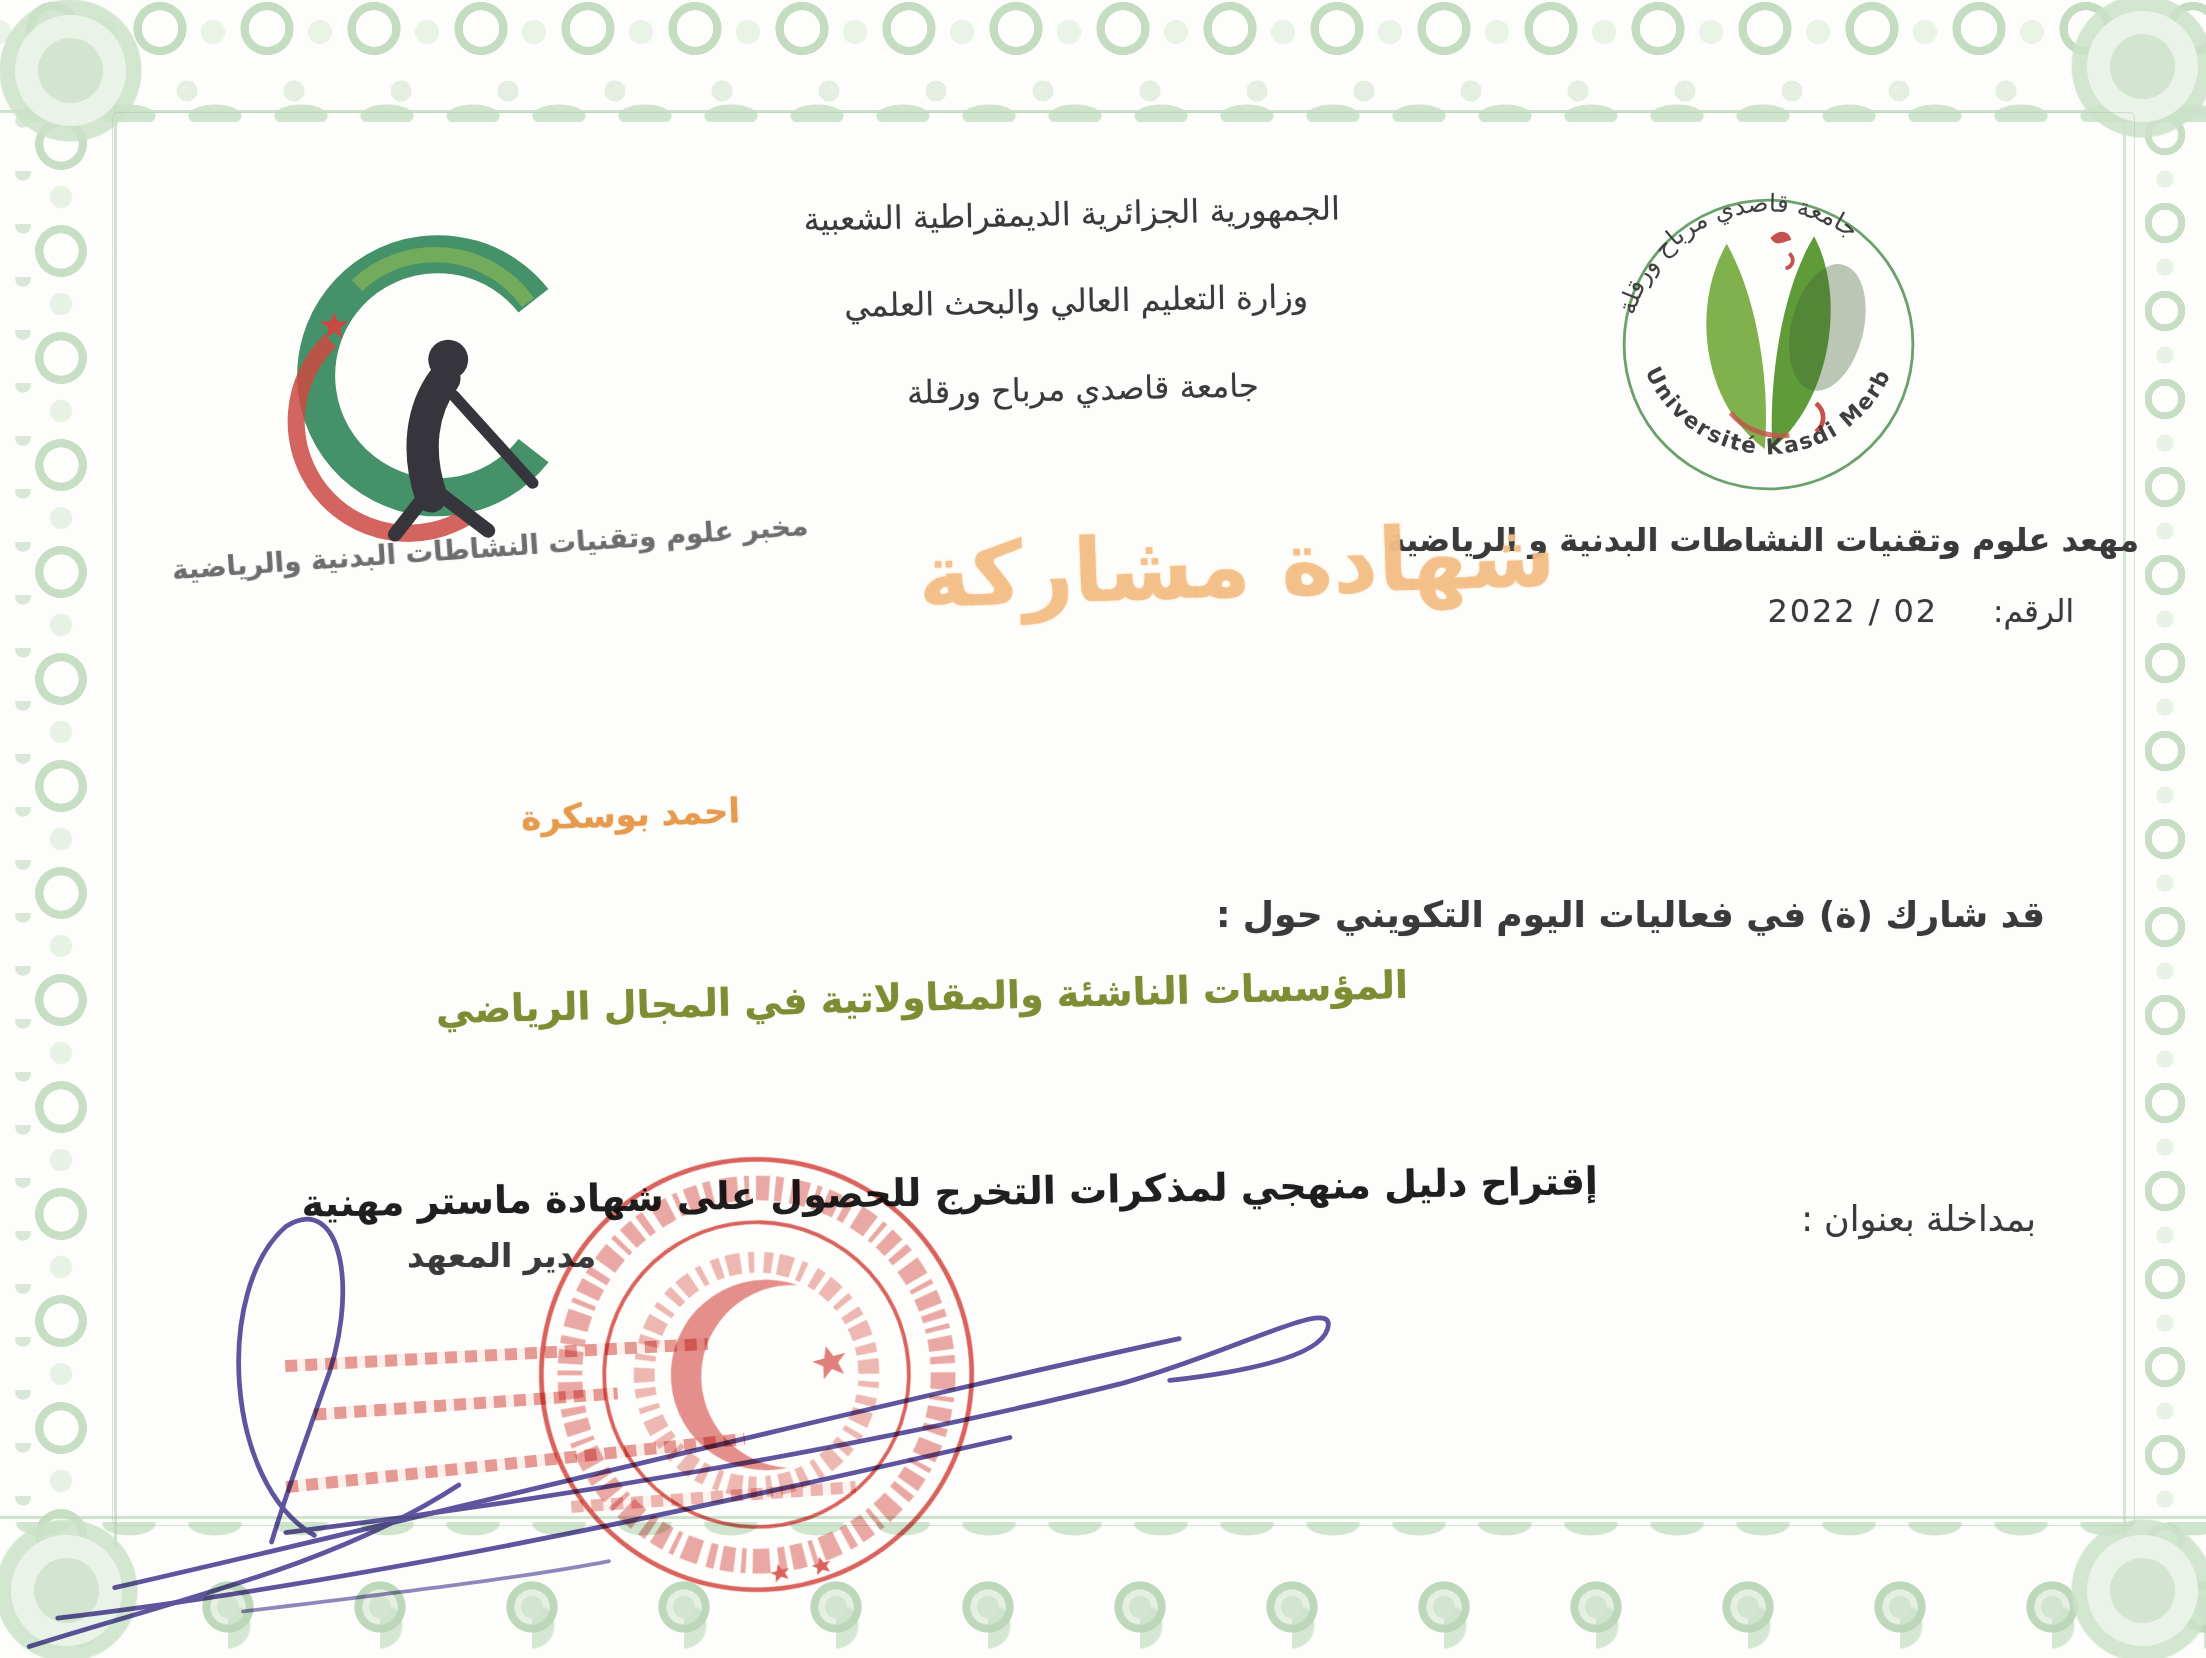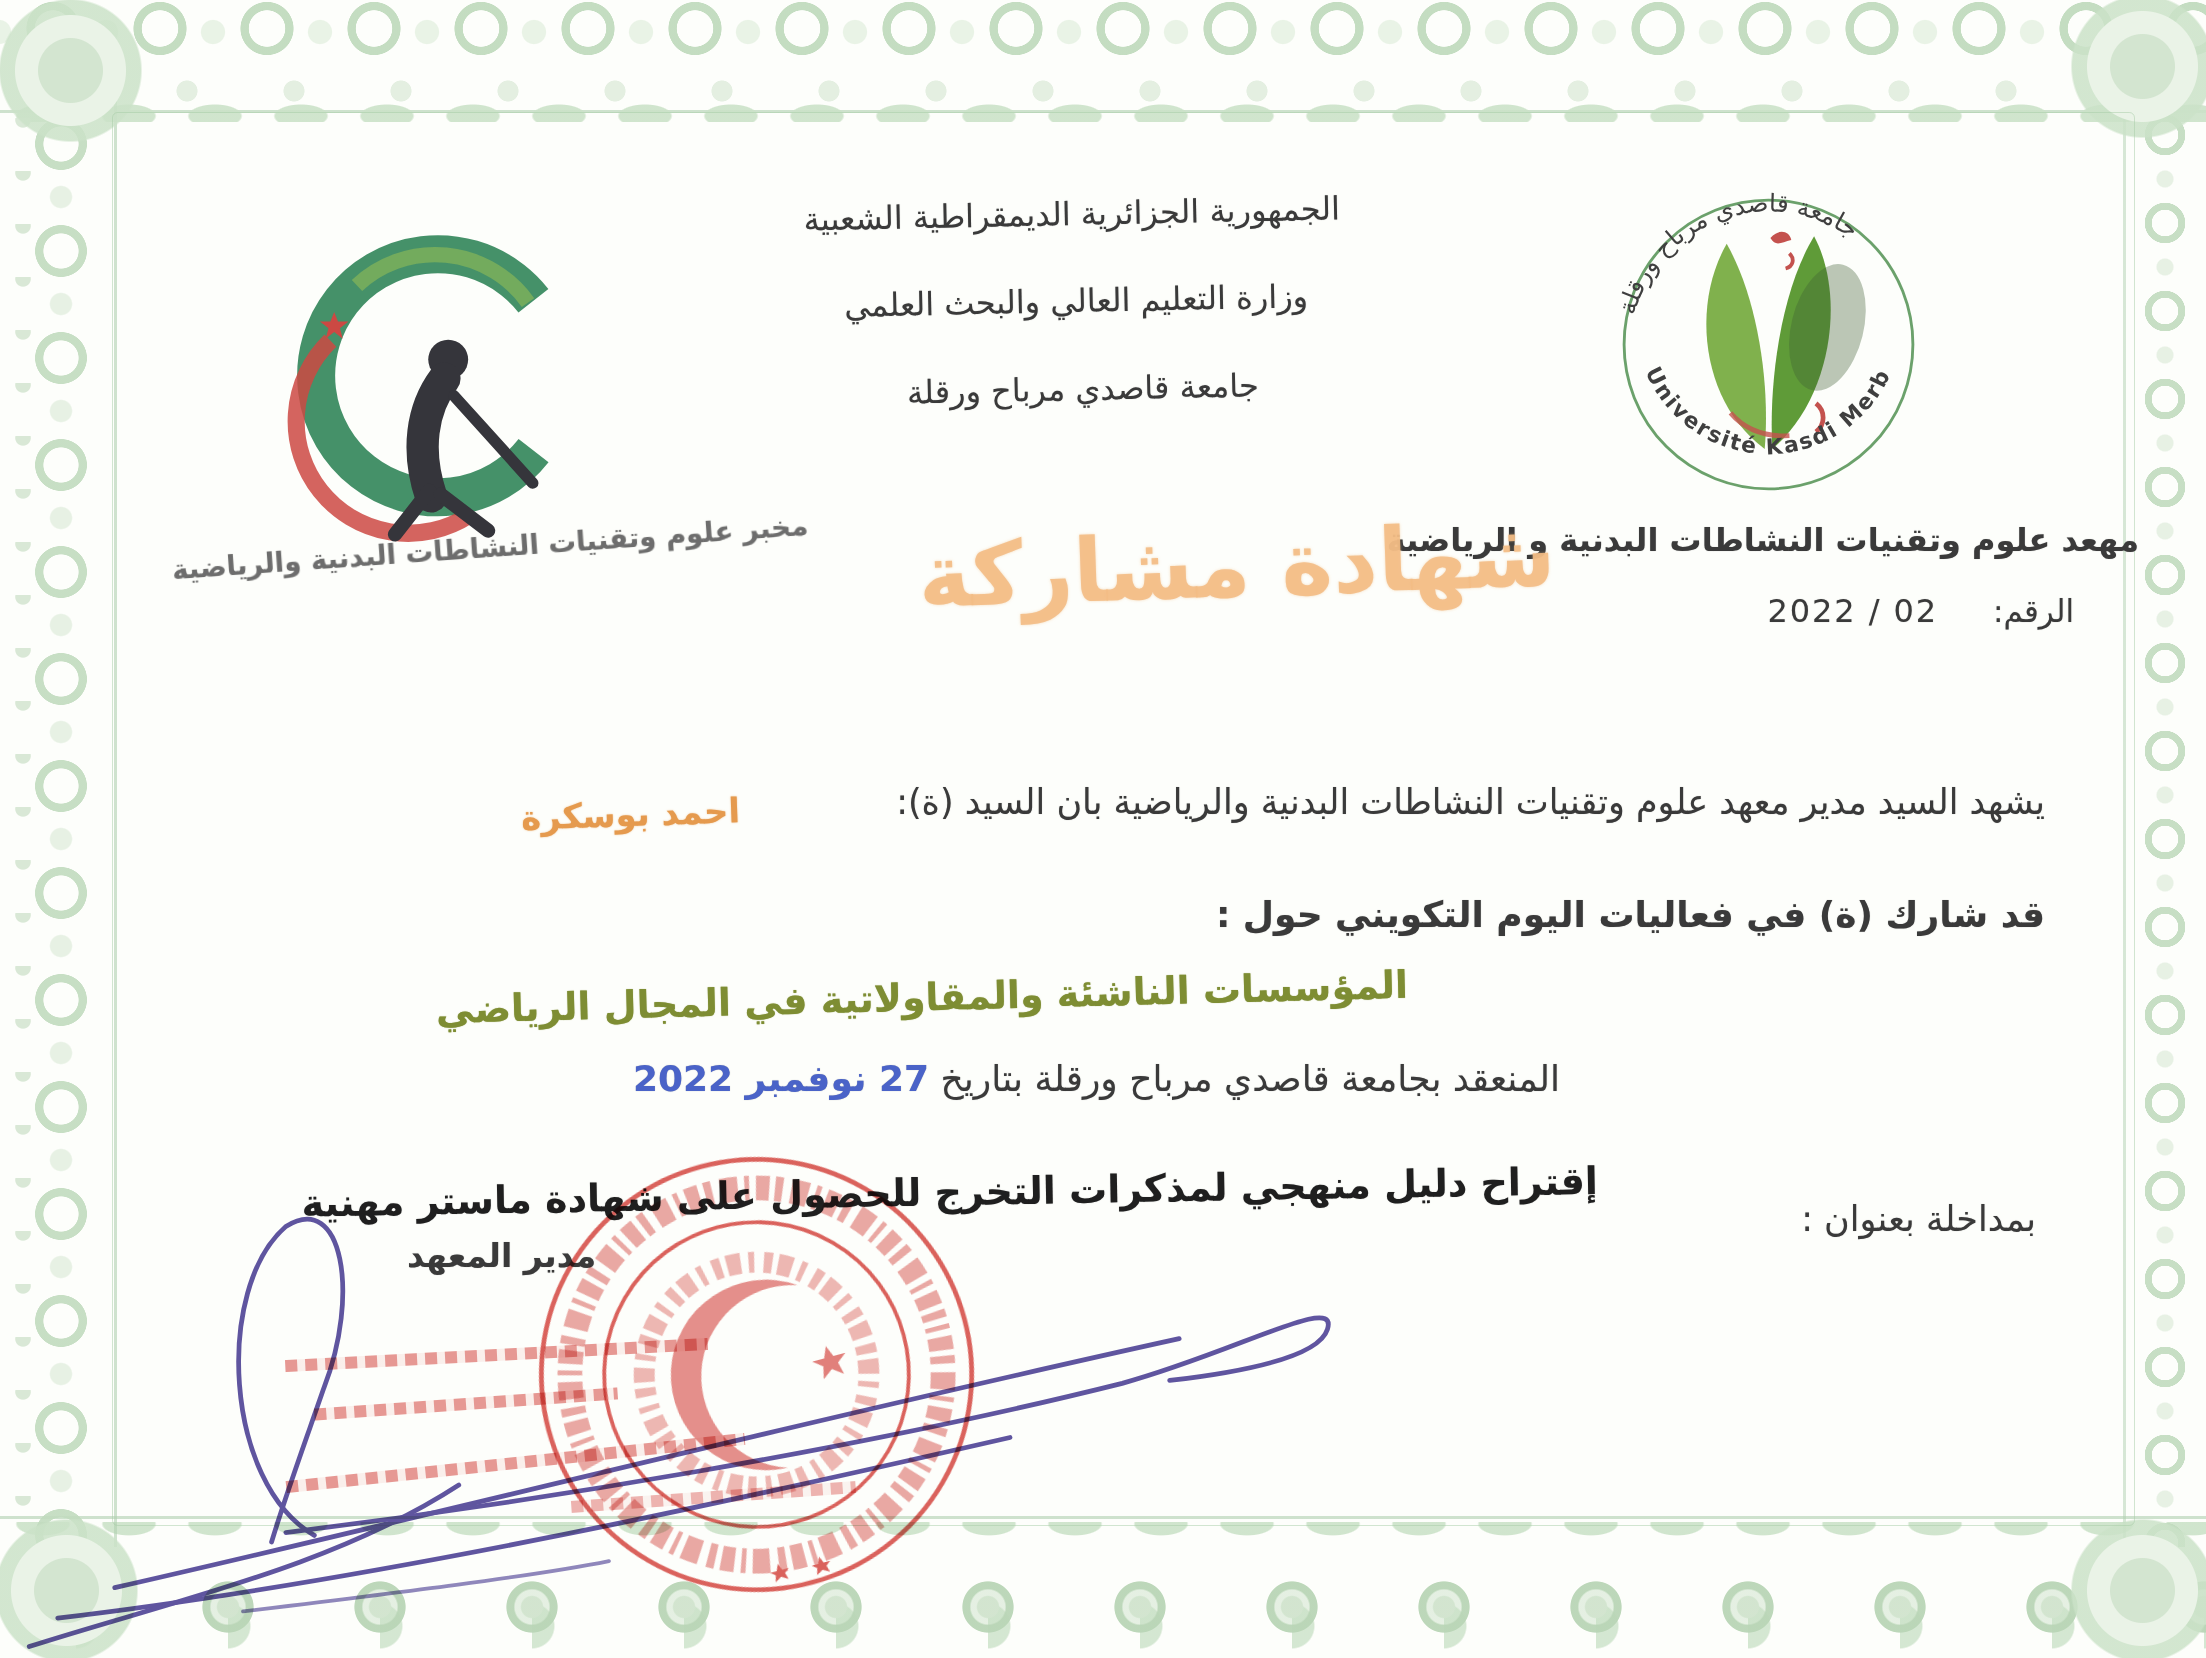--- a/index.html
+++ b/index.html
@@ -114,28 +114,23 @@
   </svg>
 
   <div class="txt rtl" style="right:68px; top:521px; font-size:32px; font-weight:bold;">مهعد علوم وتقنيات النشاطات البدنية و الرياضية</div>
   <div class="txt" style="right:133px; top:592px; display:flex; gap:55px; align-items:baseline; direction:rtl;">
     <span style="font-size:31px;">الرقم:</span>
     <span dir="ltr" style="font-size:32px; letter-spacing:1.9px;">2022 / 02</span>
   </div>
 
   <div class="txt rtl title-main" style="left:918px; top:514px;">شهادة مشاركة</div>
 
-  <div class="txt rtl" style="right:162px; top:782px; font-size:35px;">يشهد السيد مدير معهد علوم وتقنيات النشاطات البدنية والرياضية بان السيد (ة):</div>
   <div class="txt rtl name-orange" style="left:521px; top:794px;">احمد بوسكرة</div>
   <div class="txt rtl" style="right:162px; top:894px; font-size:36px;font-weight:bold;">قد شارك (ة) في فعاليات اليوم التكويني حول :</div>
   <div class="txt rtl topic-olive" style="left:704px; top:972px; width:704px;">المؤسسات الناشئة والمقاولاتية في المجال الرياضي</div>
-  <div class="txt rtl" style="left:723px; top:1058px; width:837px; text-align:center; font-size:36px;">
-    <span>المنعقد بجامعة قاصدي مرباح ورقلة بتاريخ</span>
-    <span class="date-blue">27 نوفمبر 2022</span>
-  </div>
   <div class="txt rtl" style="right:171px; top:1175px; font-size:35px;margin-top:24px;">بمداخلة بعنوان :</div>
   <div class="txt rtl bold-line" style="left:561px; top:1168px; width:1037px; text-align:center; font-size:38px; transform:rotate(-1deg);">إقتراح دليل منهجي لمذكرات التخرج للحصول على شهادة ماستر مهنية</div>
 
   <div class="txt rtl" style="left:407px; top:1236px; font-size:33px; font-weight:600;">مدير المعهد</div>
 
   <div class="layer">
     <div class="stamp-bar" style="left:285px; top:1349px; width:423px; transform:rotate(-3deg);"></div>
     <div class="stamp-bar" style="left:314px; top:1398px; width:304px; transform:rotate(-4deg);"></div>
     <div class="stamp-bar" style="left:285px; top:1457px; width:461px; transform:rotate(-6deg);"></div>
     <div class="stamp-bar" style="left:571px; top:1491px; width:285px; transform:rotate(-4deg); opacity:.4;"></div>

